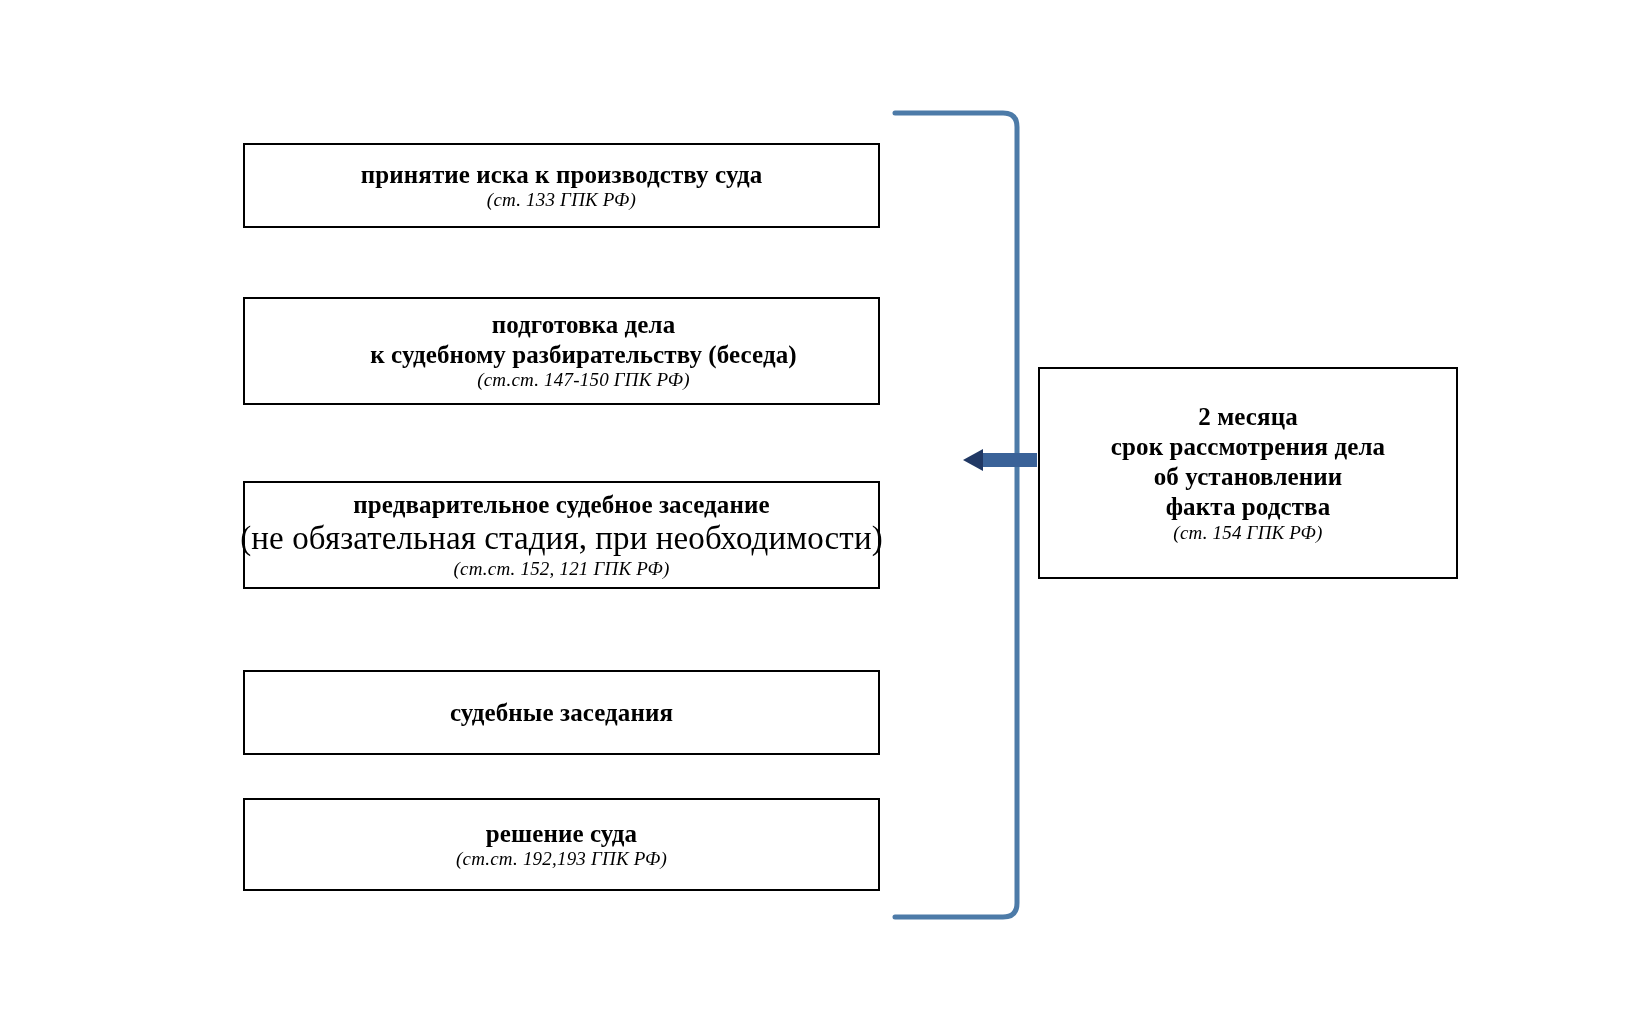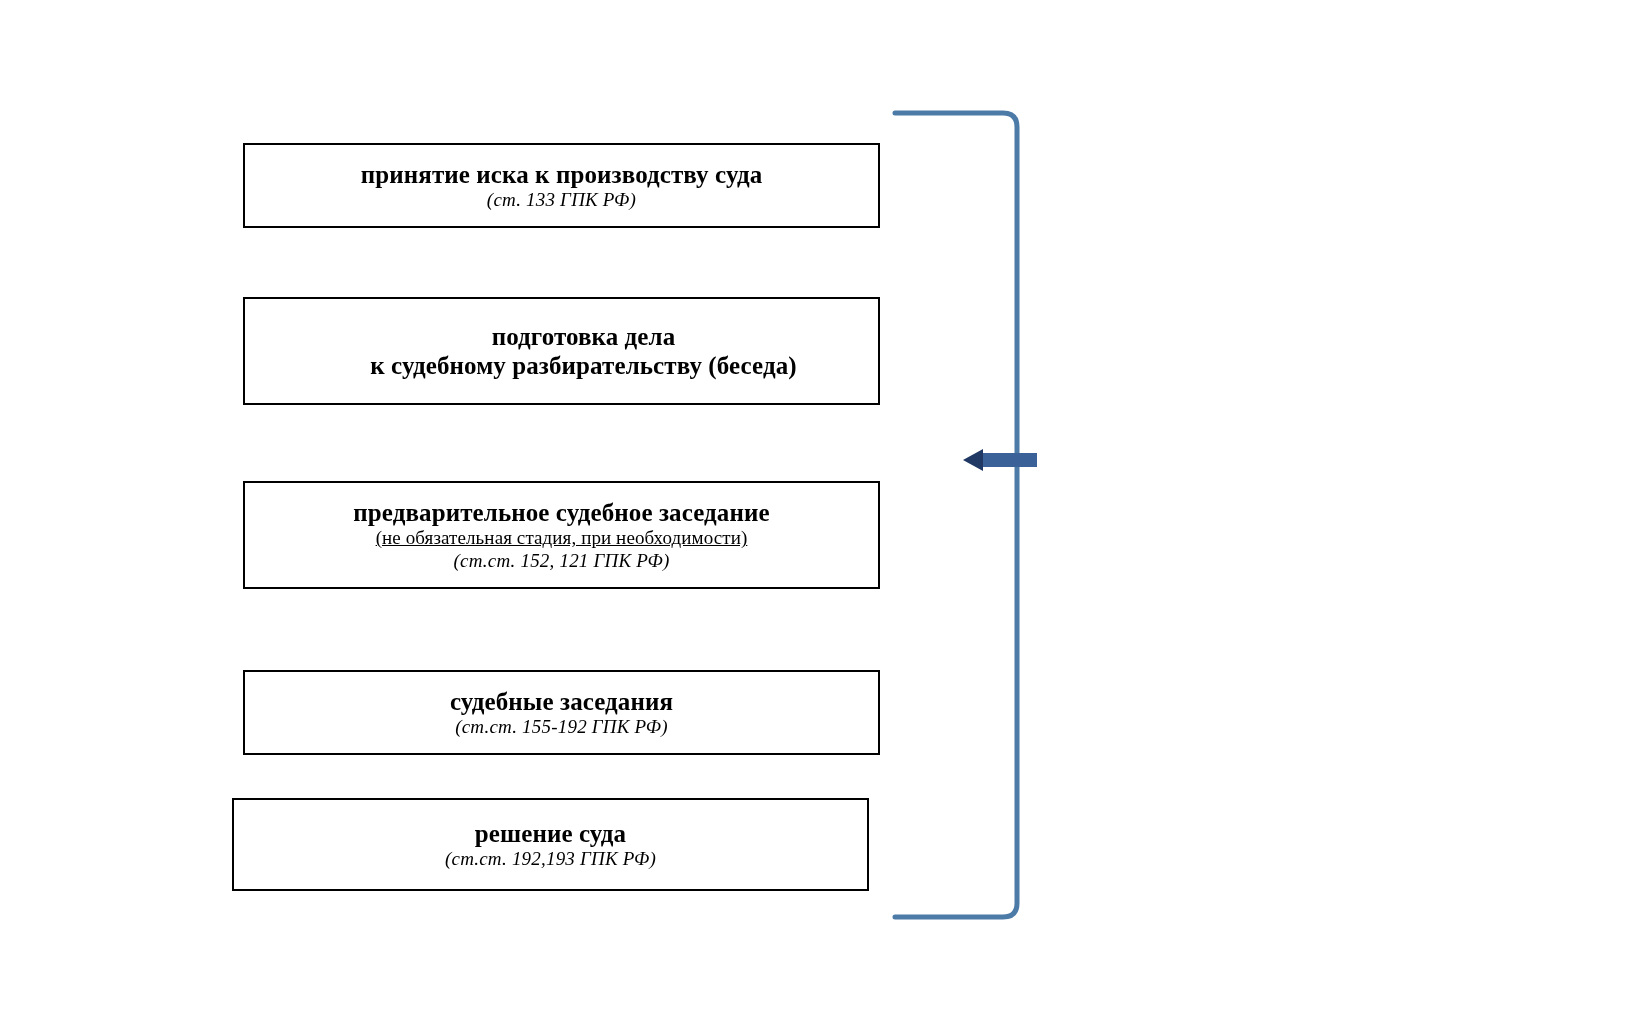--- a/index.html
+++ b/index.html
@@ -31,21 +31,21 @@
     align-items: center;
     justify-content: center;
     text-align: center;
     line-height: 1.18;
   }
   .flow-box .ln {
     display: block;
     white-space: nowrap;
   }
   .ln.bold   { font-weight: bold;   font-style: normal; font-size: 25px; letter-spacing: .1px; }
-  .ln.normal { font-weight: normal; font-style: normal; font-size: 19px; letter-spacing: .1px; text-decoration: underline; }
+  .ln.normal { font-weight: normal; font-style: normal; font-size: 33px; letter-spacing: .1px; }
   .ln.ital   { font-weight: normal; font-style: italic; font-size: 19px; letter-spacing: .2px; }
 
   
   .summary-box {
     position: absolute;
     box-sizing: border-box;
     border: 2px solid #000000;
     background: #ffffff;
     display: flex;
     flex-direction: column;
@@ -81,39 +81,46 @@
 <div id="canvas">
 
   <div class="flow-box" style="left:243px; top:143px; width:637px; height:85px;">
     <span class="ln bold">принятие иска к производству суда</span>
     <span class="ln ital">(ст. 133 ГПК РФ)</span>
   </div>
 
   <div class="flow-box" style="left:243px; top:297px; width:637px; height:108px;padding-left:44px;">
     <span class="ln bold">подготовка дела</span>
     <span class="ln bold">к судебному разбирательству (беседа)</span>
+    <span class="ln ital">(ст.ст. 147-150 ГПК РФ)</span>
   </div>
 
   <div class="flow-box" style="left:243px; top:481px; width:637px; height:108px;">
     <span class="ln bold">предварительное судебное заседание</span>
     <span class="ln normal">(не обязательная стадия, при необходимости)</span>
     <span class="ln ital">(ст.ст. 152, 121 ГПК РФ)</span>
   </div>
 
   <div class="flow-box" style="left:243px; top:652px; width:637px; height:85px;margin-top:18px;">
     <span class="ln bold">судебные заседания</span>
-    <span class="ln ital">(ст.ст. 155-192 ГПК РФ)</span>
   </div>
 
-  <div class="flow-box" style="left:232px; top:798px; width:637px; height:93px;">
+  <div class="flow-box" style="left:243px; top:798px; width:637px; height:93px;">
     <span class="ln bold">решение суда</span>
     <span class="ln ital">(ст.ст. 192,193 ГПК РФ)</span>
   </div>
 
   <svg class="brace" style="left:890px; top:100px; width:145px; height:830px;" viewBox="0 0 145 830" xmlns="http://www.w3.org/2000/svg">
     <path d="M 5 13 L 113 13 Q 127 13 127 27 L 127 803 Q 127 817 113 817 L 5 817" fill="none" stroke="#4d7ba8" stroke-width="5" stroke-linecap="round" stroke-linejoin="round" vector-effect="non-scaling-stroke"></path>
   </svg>
 
   <div class="arrow-shaft" style="left:982px; top:453px; width:55px; height:14px;"></div>
   <div class="arrow-head" style="left:963px; top:449px;"></div>
 
+  <div class="summary-box" style="left:1038px; top:367px; width:420px; height:212px;">
+    <span class="ln bold">2 месяца</span>
+    <span class="ln bold">срок рассмотрения дела</span>
+    <span class="ln bold">об установлении</span>
+    <span class="ln bold">факта родства</span>
+    <span class="ln ital">(ст. 154 ГПК РФ)</span>
+  </div>
 
 </div>
 
 </body></html>

